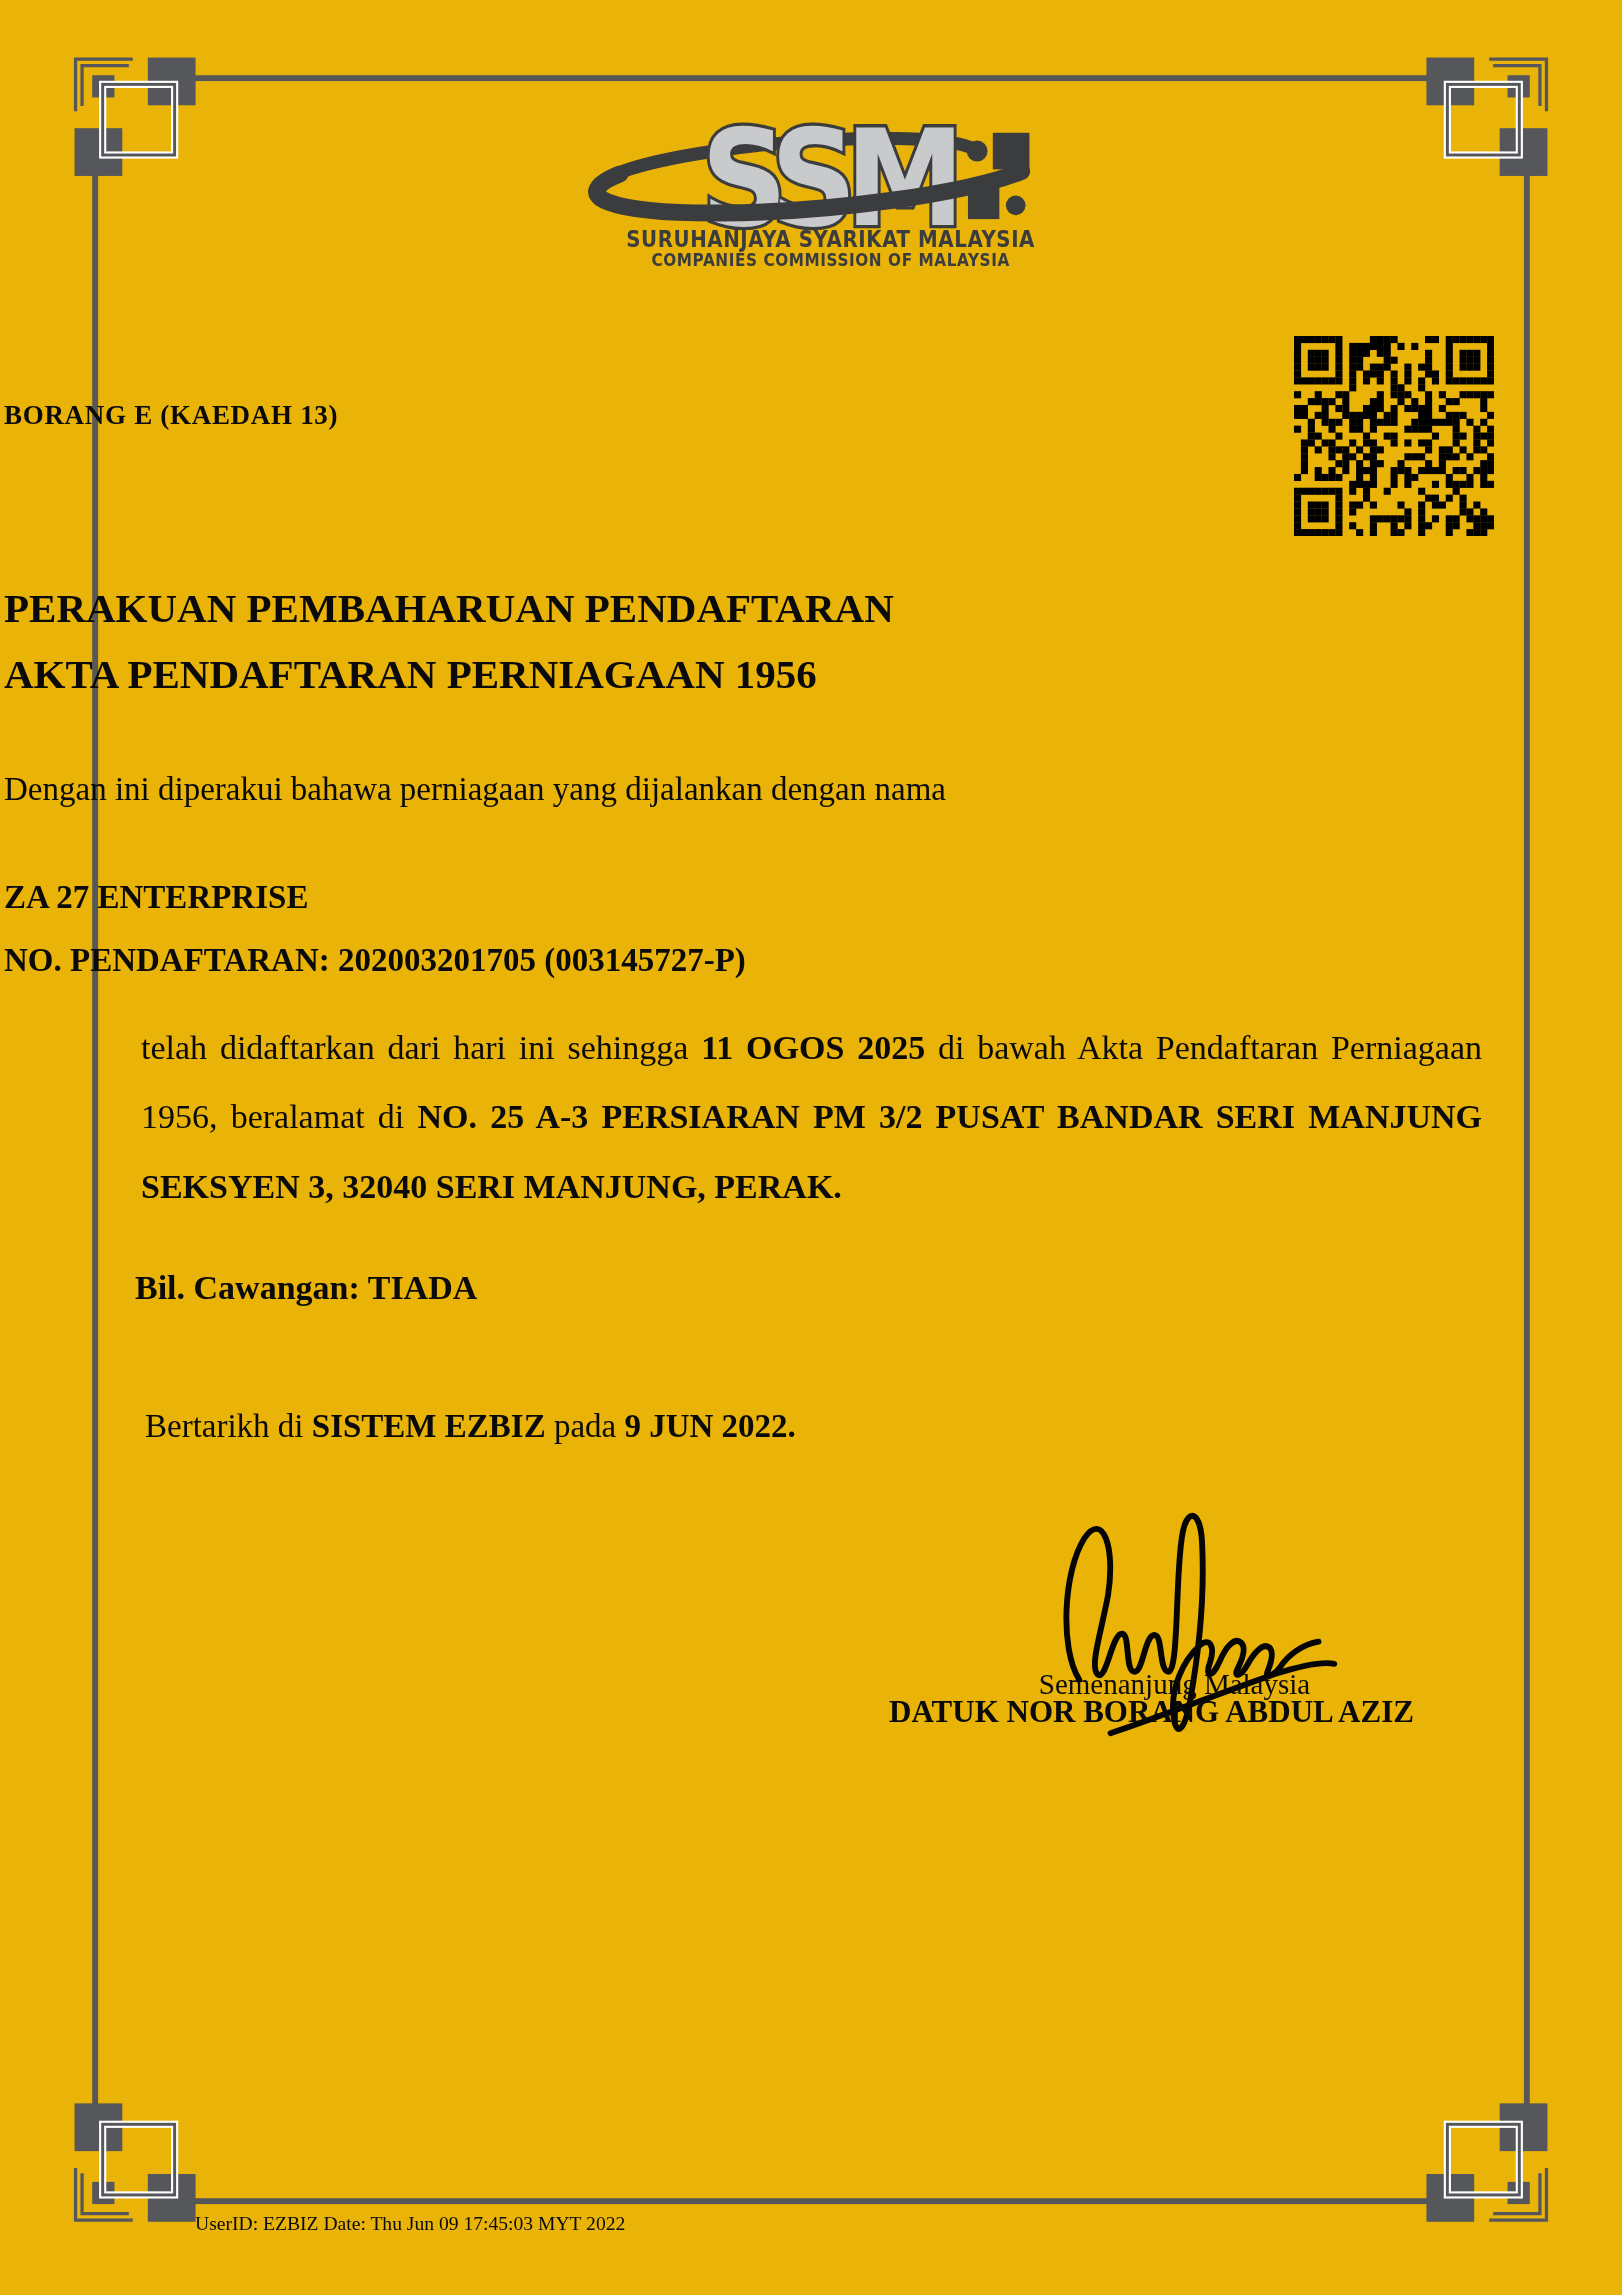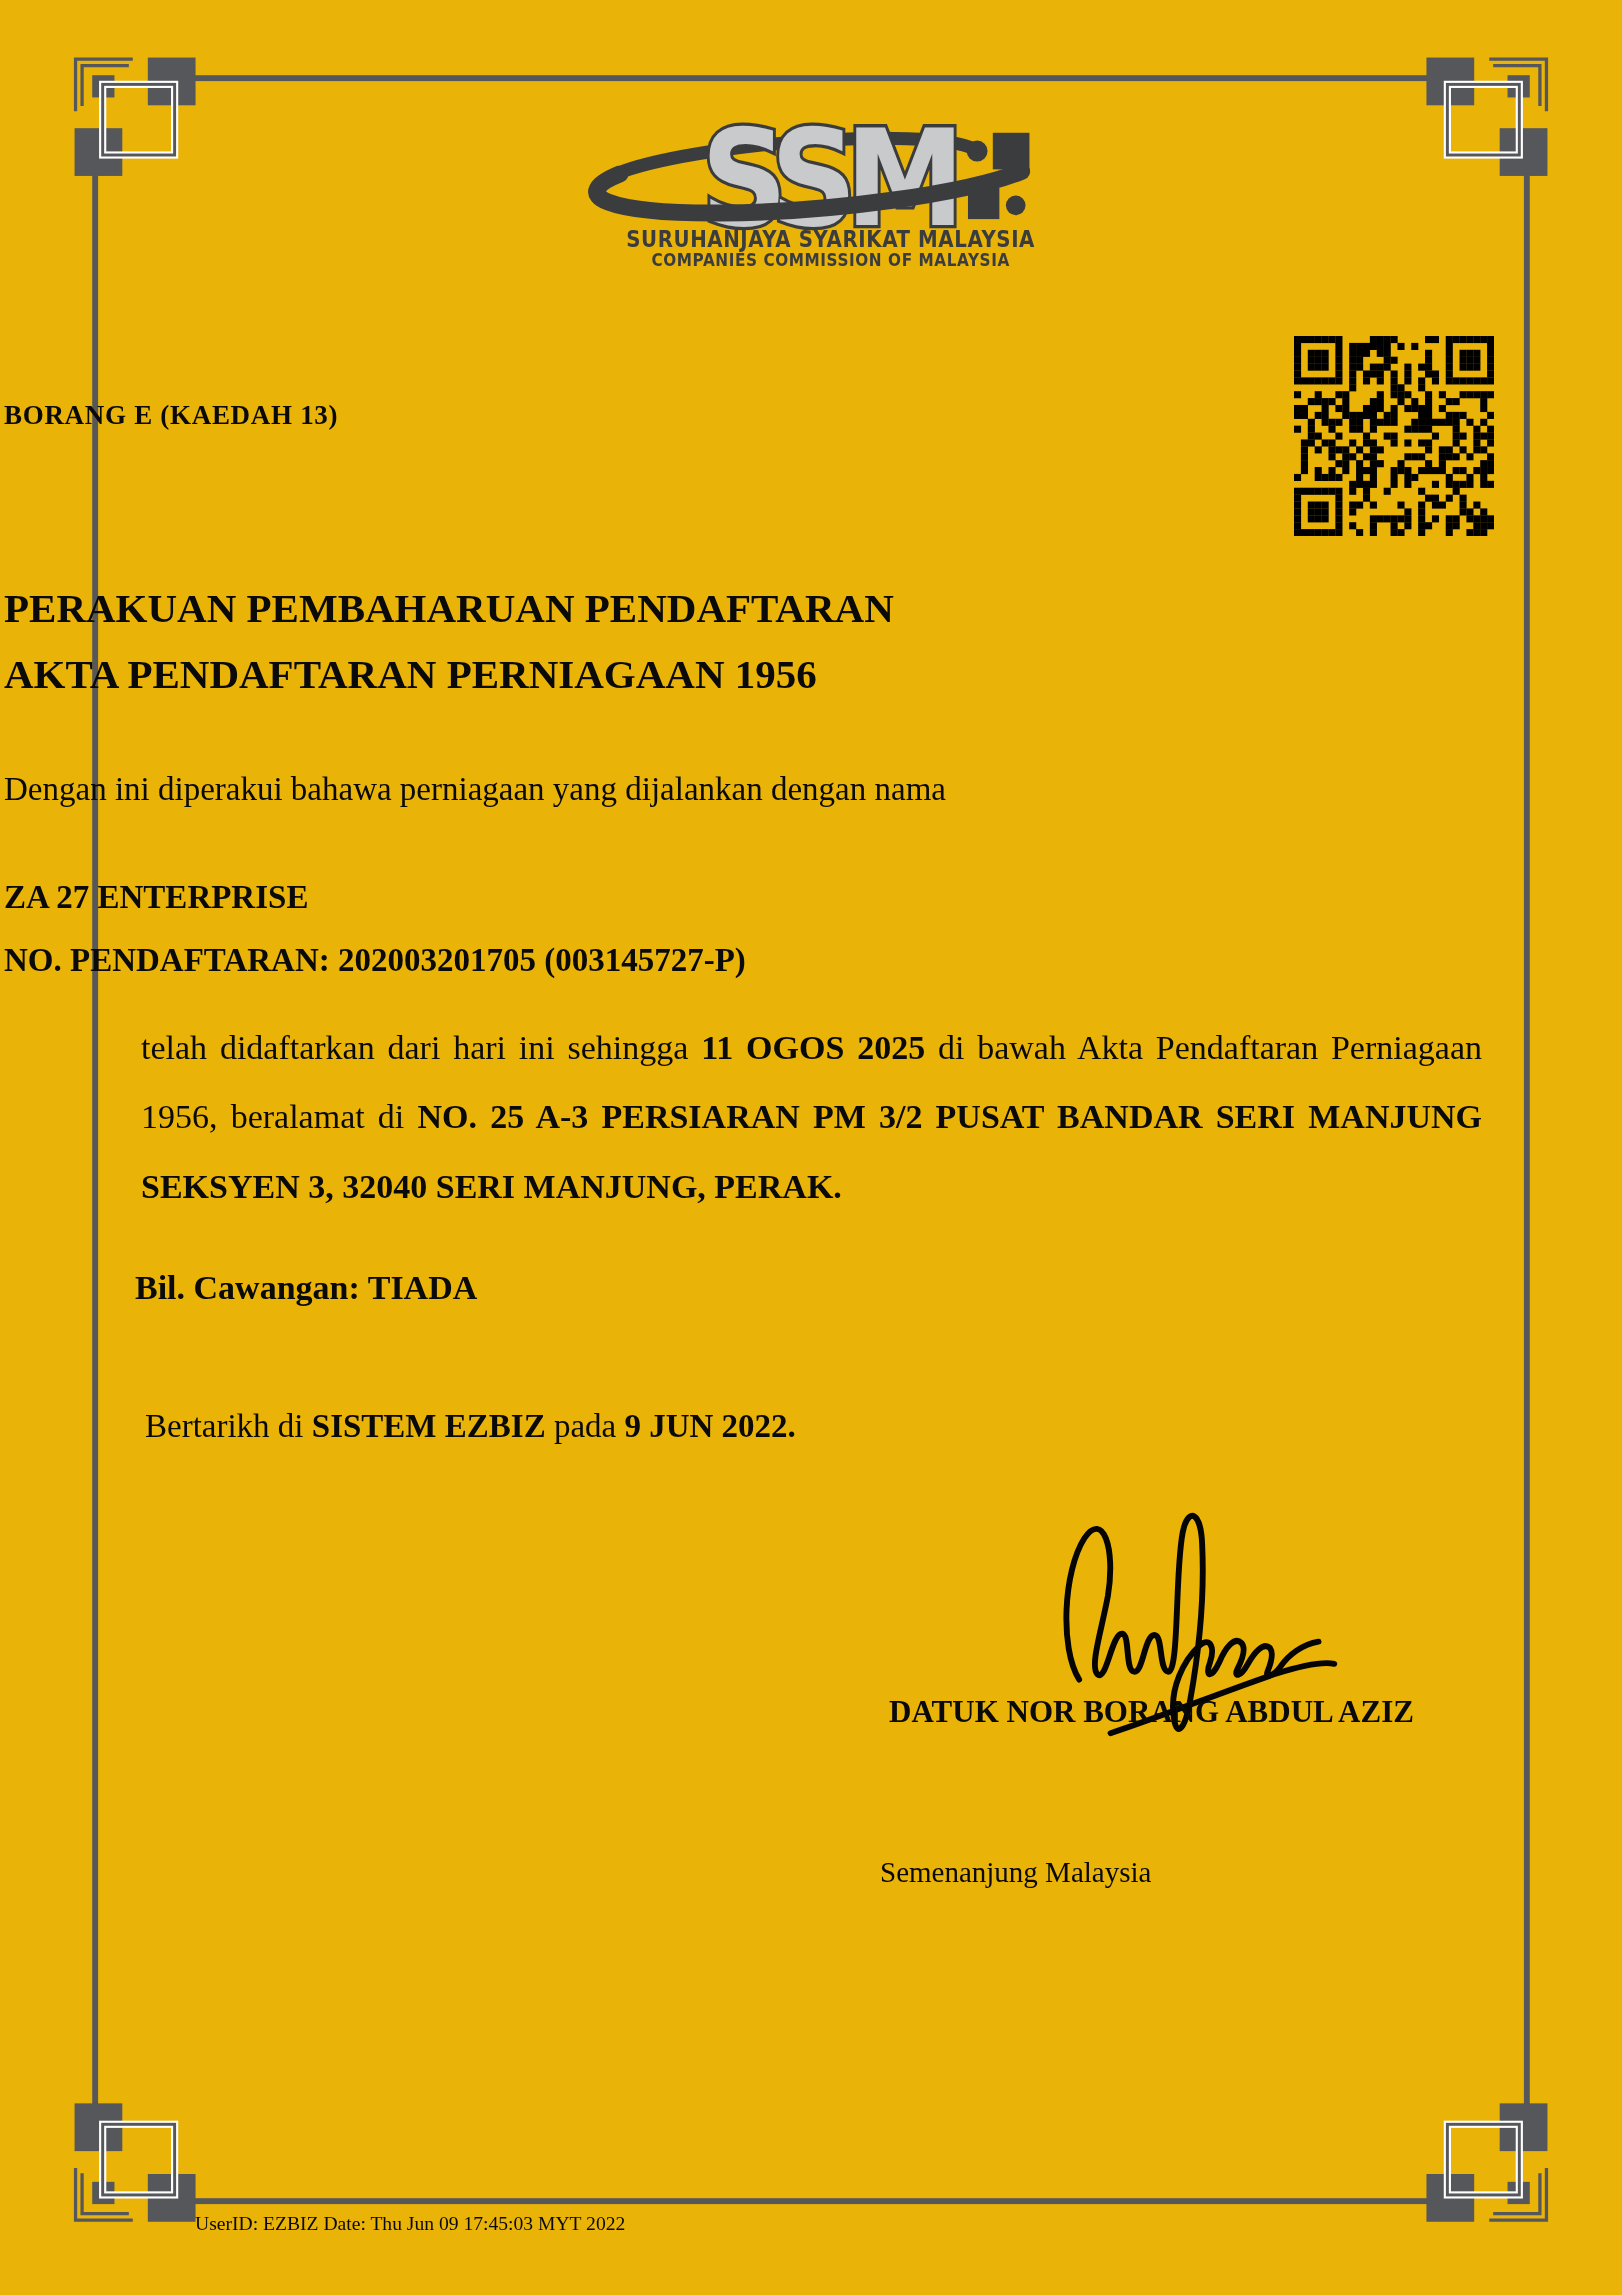--- a/index.html
+++ b/index.html
@@ -17,21 +17,21 @@
   .bizname{top:879px;font-size:33px;font-weight:bold;}
   .regno{top:942px;font-size:33px;font-weight:bold;}
   .para{left:141px;top:1013px;width:1341px;font-size:34px;line-height:2.04;
         text-align:justify;}
   .para b{font-weight:bold;}
   .branch{left:135px;top:1269px;font-size:34px;font-weight:bold;}
   .dated{left:145px;top:1408px;font-size:33px;}
   .dated b{font-weight:bold;}
   .signame{left:857px;top:1694px;width:589px;text-align:center;font-size:31px;font-weight:bold;}
   .sigtitle{left:880px;top:1735px;width:589px;text-align:center;font-size:29px;}
-  .sigregion{left:880px;top:1856px;width:589px;text-align:left;font-size:29px;}
+  .sigregion{left:880px;top:1668px;width:589px;text-align:center;font-size:29px;}
   .footer{left:195px;top:2213px;font-size:19.6px;}
   .qrbox{left:1294px;top:336px;width:200px;height:200px;}
   .logo-ms{font-family:"DejaVu Sans", sans-serif;font-weight:bold;fill:#3b3c3e;}
 </style>
 </head>
 <body>
 
 <div class="page">
 
   <svg class="overlay" xmlns="http://www.w3.org/2000/svg" viewBox="0 0 2480 3509" width="1622" height="2295">

